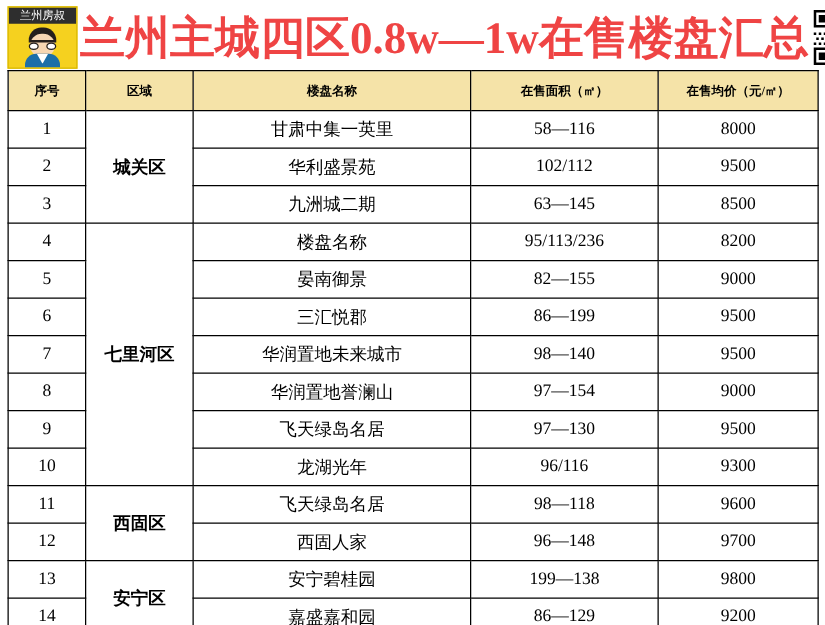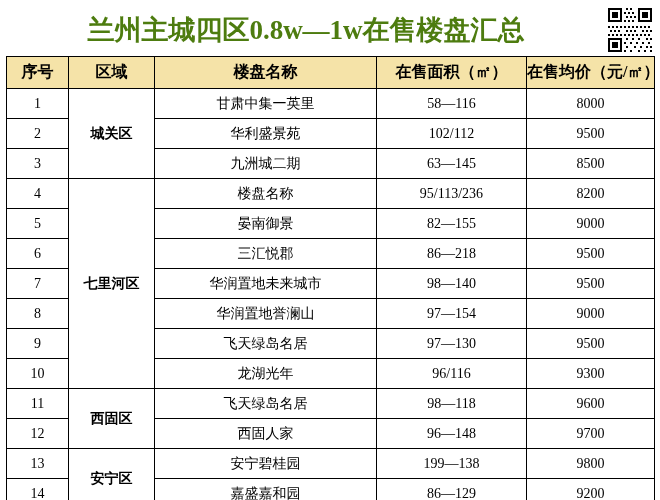--- a/index.html
+++ b/index.html
@@ -122,23 +122,23 @@
   .title-wrap {
     flex: 1 1 auto;
     display: flex;
     align-items: center;
     justify-content: center;
     padding: 0 2px;
   }
   .main-title {
     font-family: "Liberation Serif", serif;
     font-weight: bold;
-    font-size: 27px;
+    font-size: 36px;
     line-height: 32px;
-    color: #4d7c0f;
+    color: #ef4444;
     white-space: nowrap;
     letter-spacing: 0px;
   }
   .qr {
     width: 48px;
     height: 48px;
     flex: 0 0 48px;
     background: #ffffff;
     position: relative;
   }
@@ -162,21 +162,21 @@
     padding: 0;
     height: 29px;
     font-size: 14px;
     color: #000000;
     white-space: nowrap;
     overflow: hidden;
   }
   table.grid thead th {
     background: #f5e3a8;
     font-weight: bold;
-    font-size: 16px;
+    font-size: 10px;
     height: 31px;
   }
   .col-idx { width: 62px; }
   .col-area { width: 86px; }
   .col-name { width: 222px; }
   .col-size { width: 150px; }
   .col-price { width: 128px; }
 
   td.region {
     color: #e2001a;
@@ -191,20 +191,30 @@
     font-size: 14px;
   }
 </style>
 </head>
 <body>
 
 <div class="page">
 
   <div class="header">
 
+    <div class="logo">
+      <div class="logo-top">兰州房叔</div>
+      <div class="logo-face">
+        <div class="face-hair"></div>
+        <div class="face-skin"></div>
+        <div class="face-glasses"></div>
+        <div class="face-body"></div>
+        <div class="face-collar"></div>
+      </div>
+    </div>
 
     <div class="title-wrap">
       <div class="main-title">兰州主城四区0.8w—1w在售楼盘汇总</div>
     </div>
 
     <div class="qr">
       <svg width="48" height="48" viewBox="0 0 48 48" aria-hidden="true">
         <rect x="0" y="0" width="48" height="48" fill="#ffffff"></rect>
         <g fill="#000000">
           <rect x="2" y="2" width="14" height="14"></rect>
@@ -336,21 +346,21 @@
         </tr>
         <tr>
           <td class="idx">5</td>
           <td class="name">晏南御景</td>
           <td class="size">82—155</td>
           <td class="price">9000</td>
         </tr>
         <tr>
           <td class="idx">6</td>
           <td class="name">三汇悦郡</td>
-          <td class="size">86—218</td>
+          <td class="size">86—199</td>
           <td class="price">9500</td>
         </tr>
         <tr>
           <td class="idx">7</td>
           <td class="name">华润置地未来城市</td>
           <td class="size">98—140</td>
           <td class="price">9500</td>
         </tr>
         <tr>
           <td class="idx">8</td>

